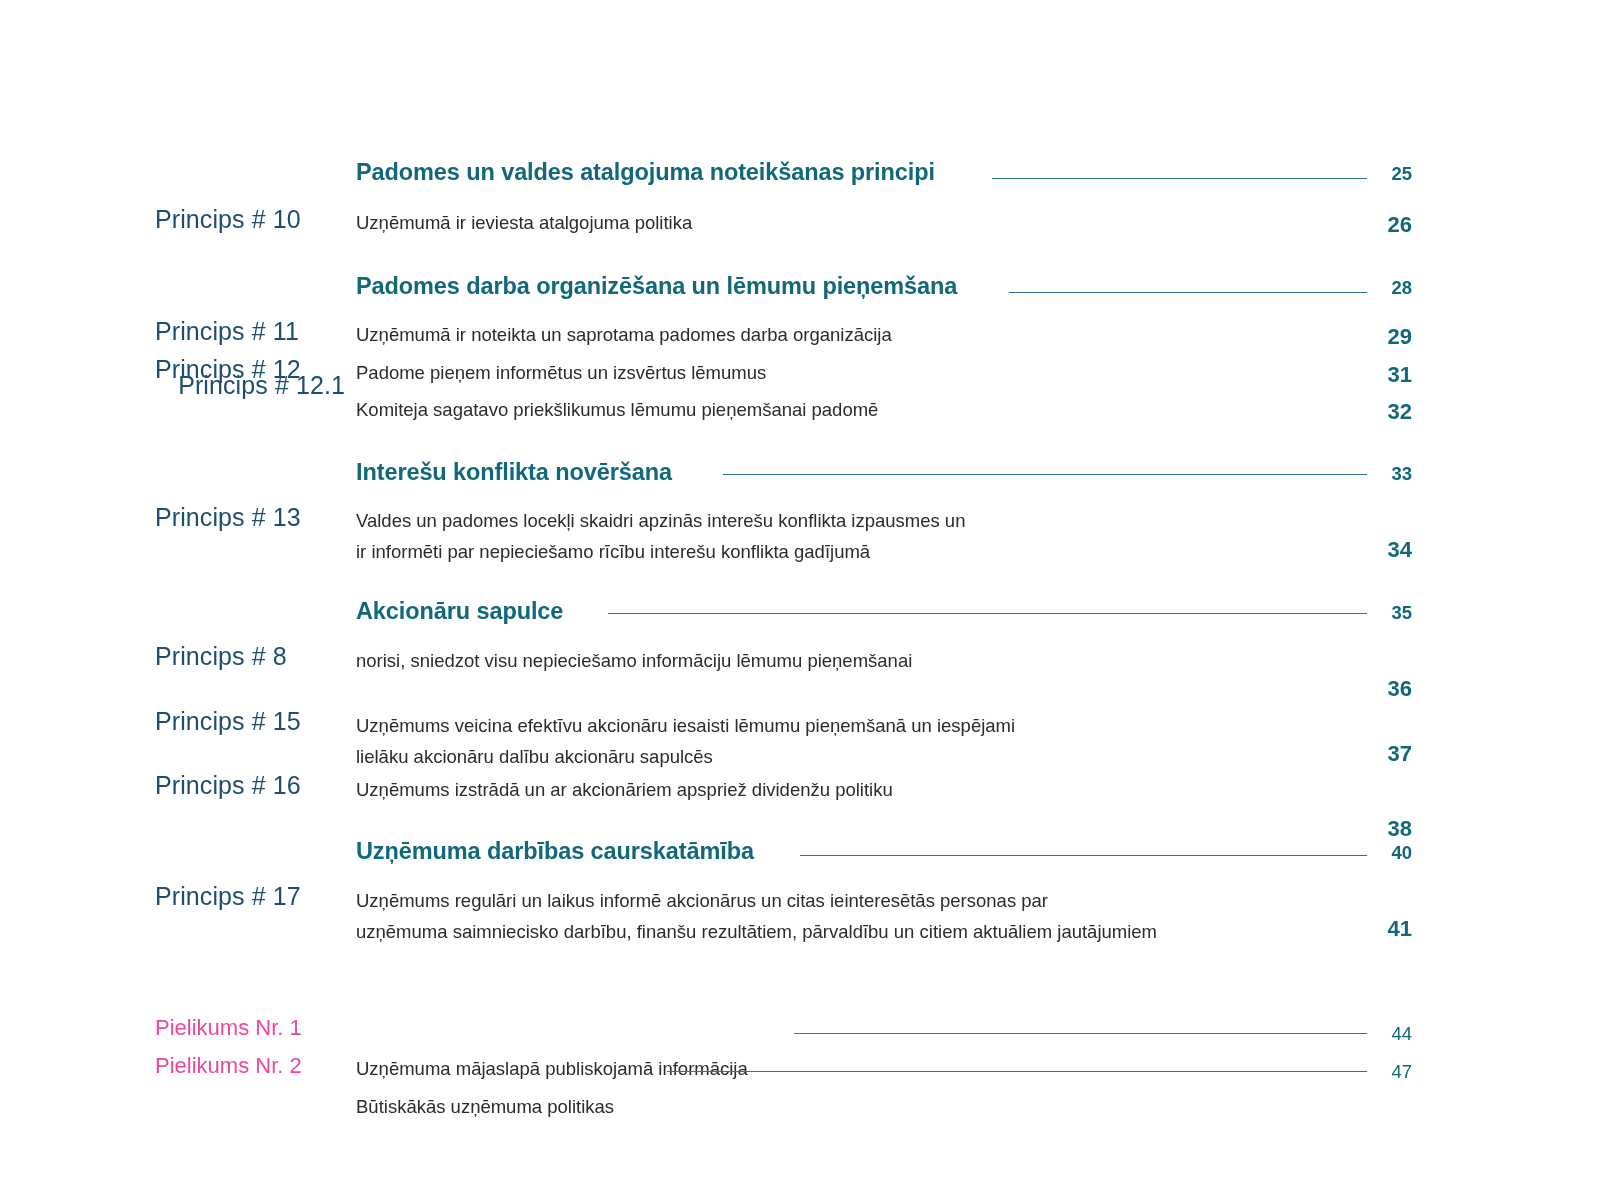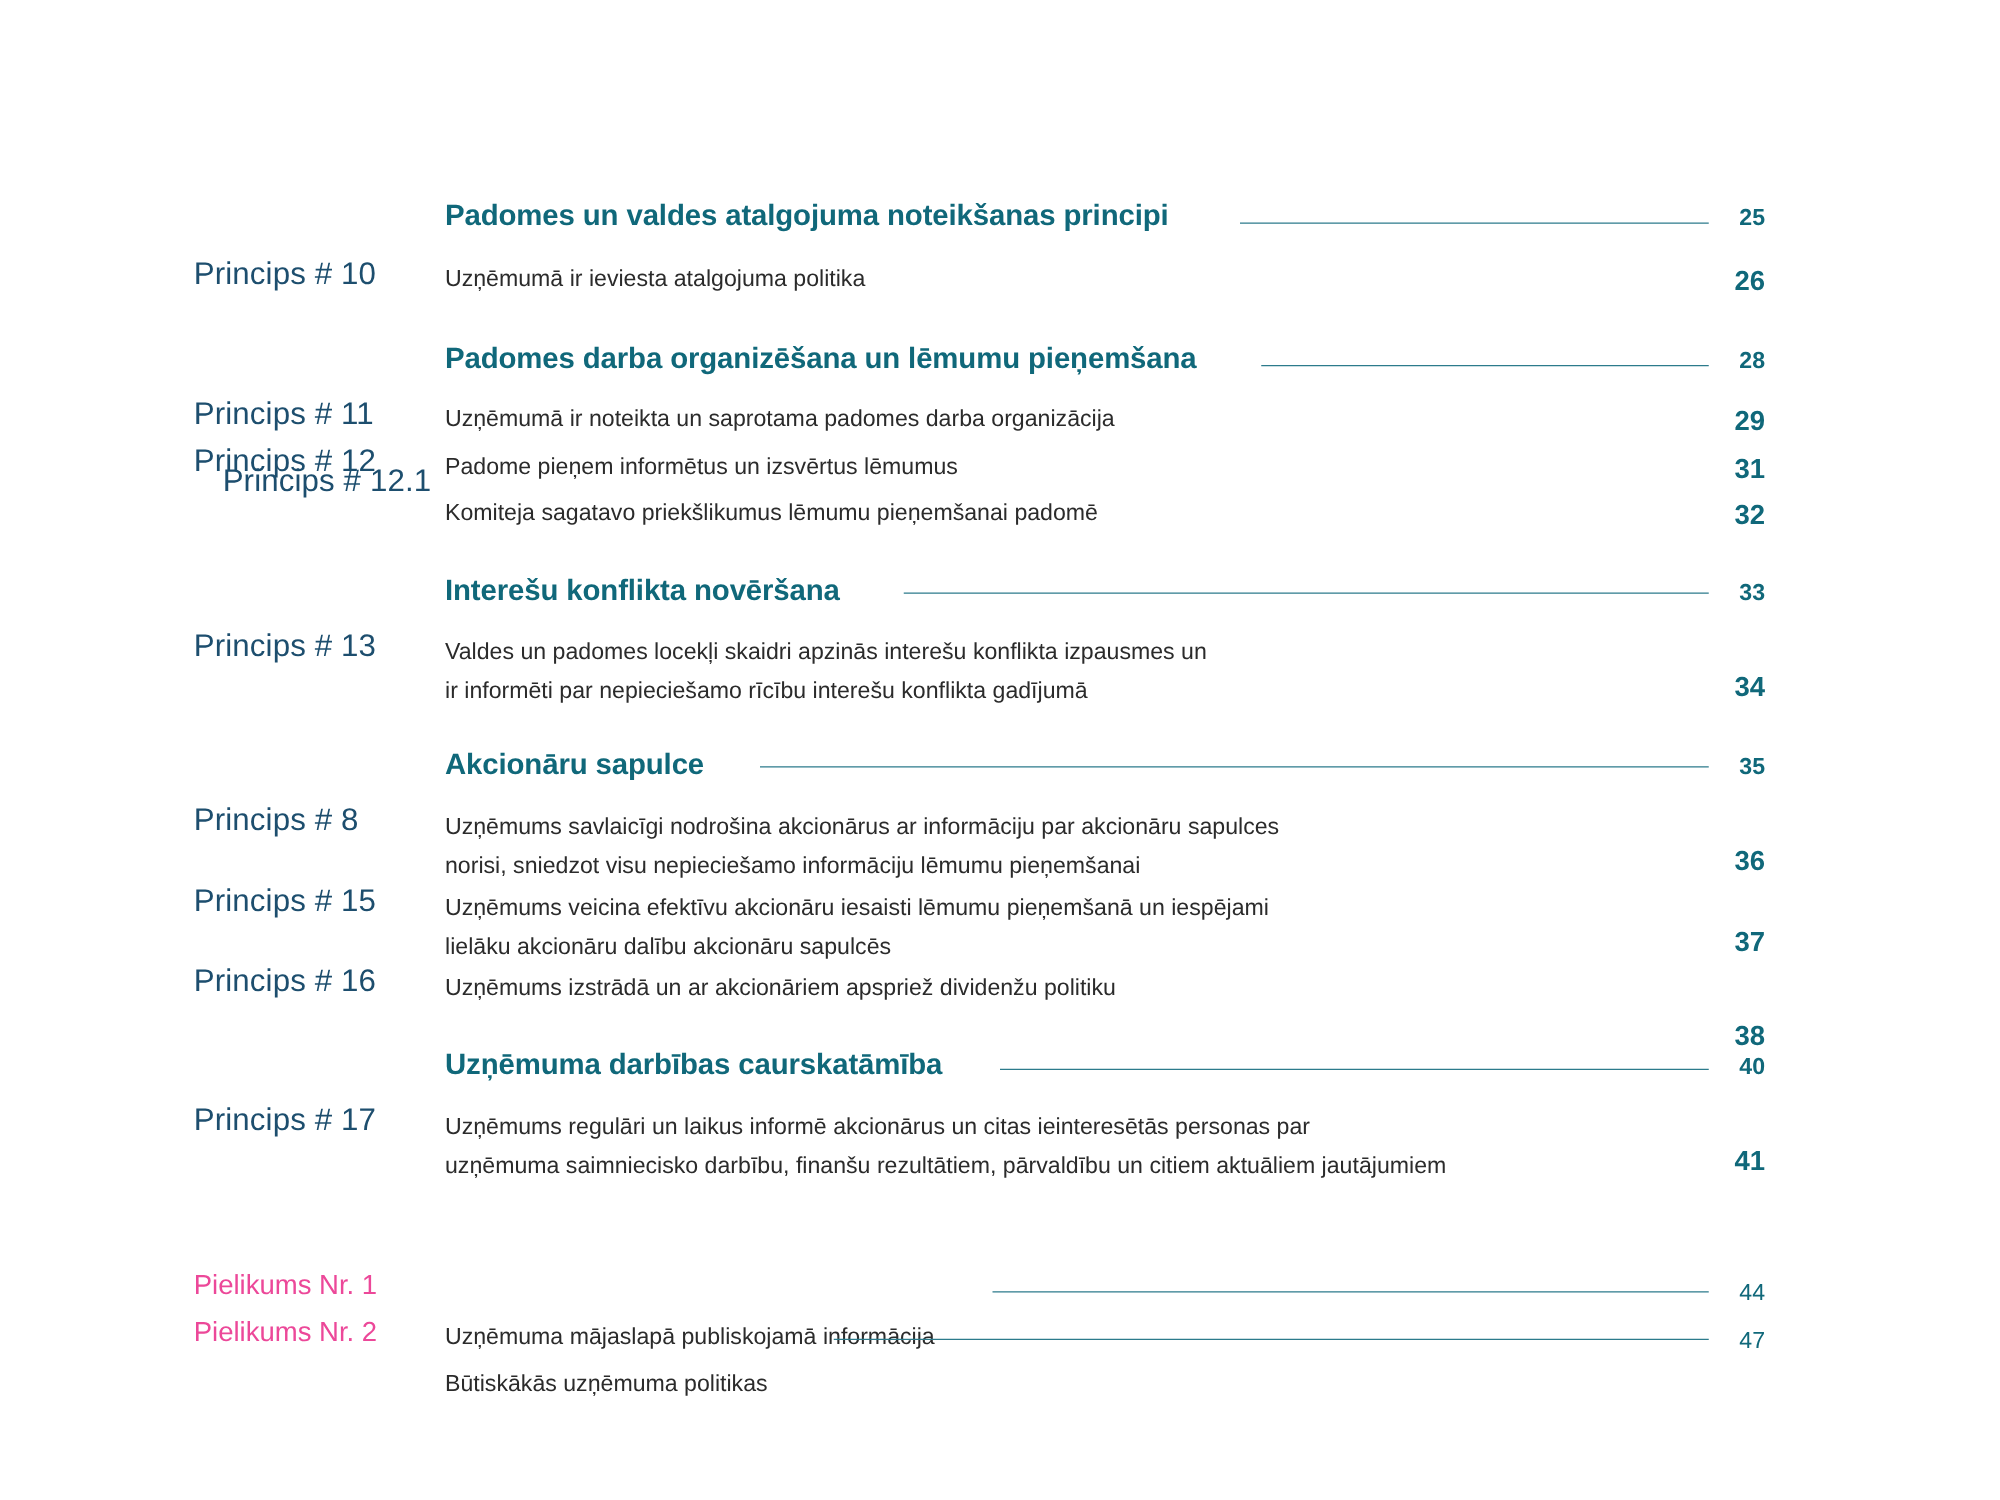--- a/index.html
+++ b/index.html
@@ -174,21 +174,20 @@
       <div class="col-text principle-text" style="position: absolute; top: 505px;">
         <span class="tline">Valdes un padomes locekļi skaidri apzinās interešu konflikta izpausmes un</span>
         <span class="tline">ir informēti par nepieciešamo rīcību interešu konflikta gadījumā</span>
       </div>
       <div class="col-page principle-page" style="position: absolute; top: 537px;">34</div>
       <div class="section-title" style="top: 598px;">Akcionāru sapulce</div>
       <div class="section-rule" style="top: 613px; left: 608px;"></div>
       <div class="section-page" style="top: 602px;">35</div>
       <div class="col-label principle-label" style="position: absolute; top: 642px;">Princips # 8</div>
       <div class="col-text principle-text" style="position: absolute; top: 645px;">
-        <span class="tline">Uzņēmums savlaicīgi nodrošina akcionārus ar informāciju par akcionāru sapulces</span>
         <span class="tline">norisi, sniedzot visu nepieciešamo informāciju lēmumu pieņemšanai</span>
       </div>
       <div class="col-page principle-page" style="position: absolute; top: 676px;">36</div>
       <div class="col-label principle-label" style="position: absolute; top: 707px;">Princips # 15</div>
       <div class="col-text principle-text" style="position: absolute; top: 710px;">
         <span class="tline">Uzņēmums veicina efektīvu akcionāru iesaisti lēmumu pieņemšanā un iespējami</span>
         <span class="tline">lielāku akcionāru dalību akcionāru sapulcēs</span>
       </div>
       <div class="col-page principle-page" style="position: absolute; top: 741px;">37</div>
       <div class="col-label principle-label" style="position: absolute; top: 771px;">Princips # 16</div>

